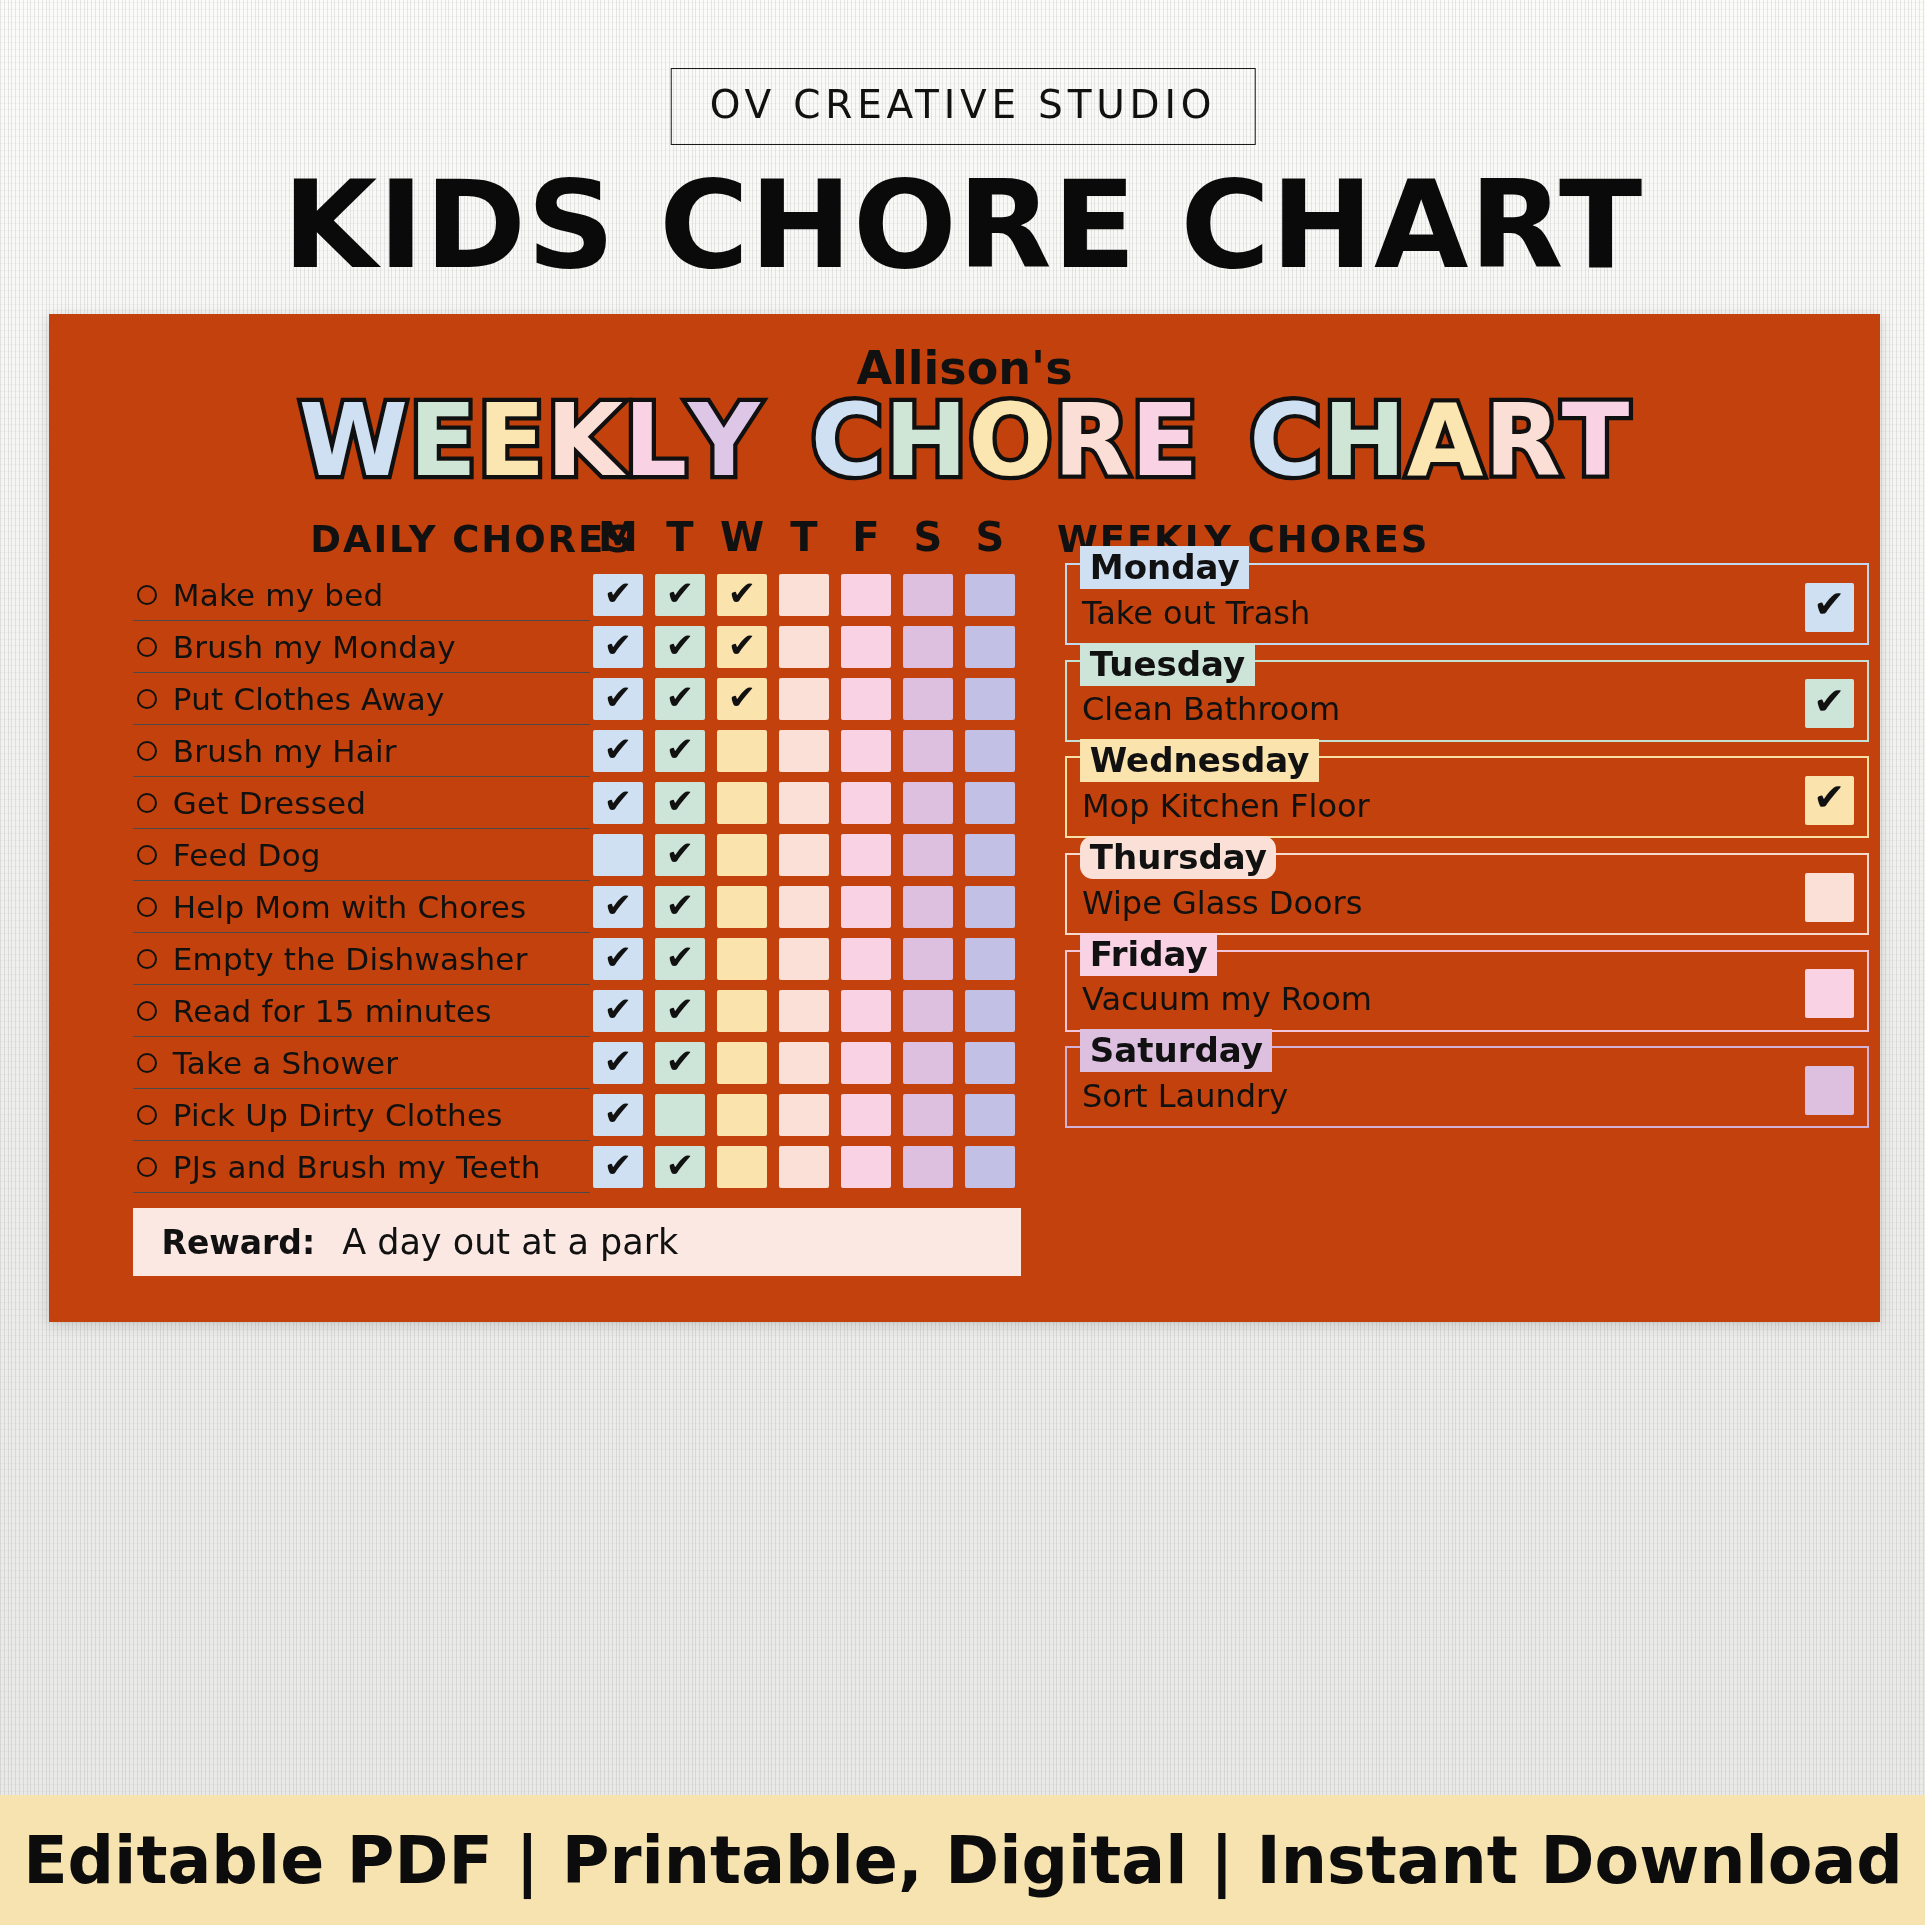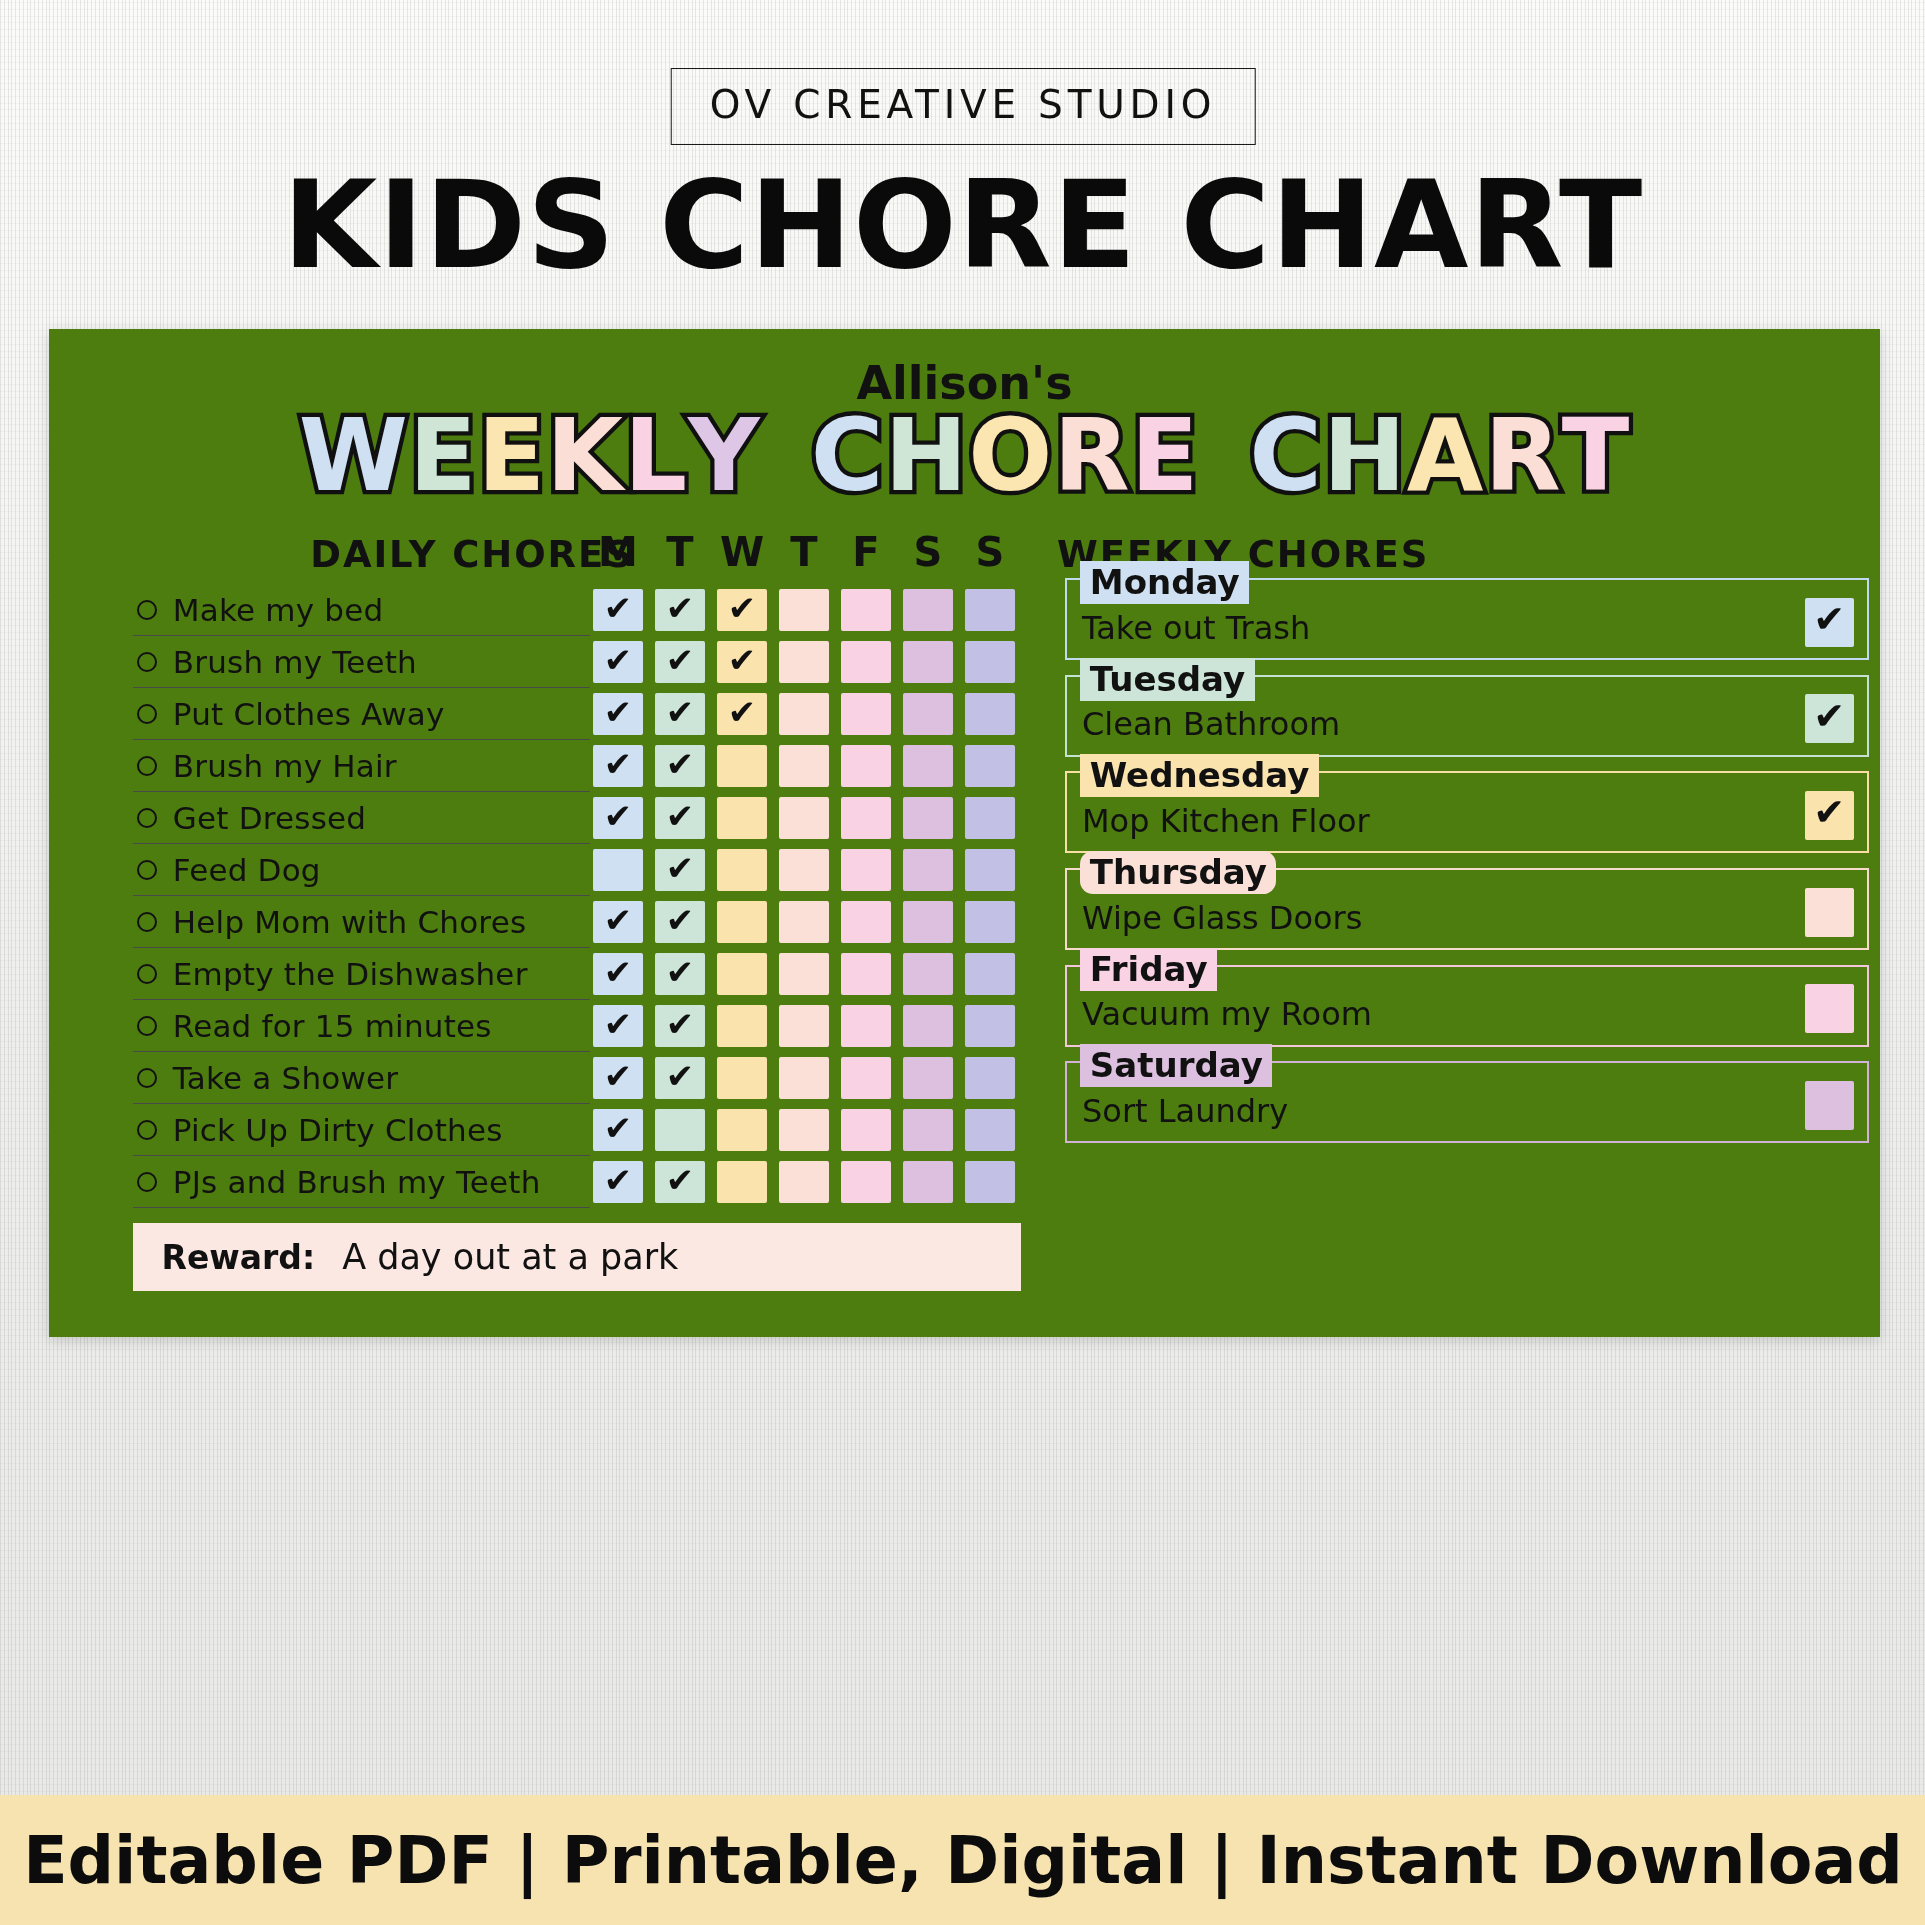--- a/index.html
+++ b/index.html
@@ -68,23 +68,22 @@
     line-height: 1.0;
   }
 
   
   #card {
     position: absolute;
     left: 49px;
     top: 314px;
     width: 1831px;
     height: 1008px;
-    background: #4d7c0f;
+    background: #c2410c;
     box-shadow: 0 2.9px 13.3px rgba(0,0,0,0.16);
-    margin-top: 15px;
   }
 
   
   #owner-name {
     position: absolute;
     top: 27px;
     left: 0; right: 0;
     text-align: center;
     font-family: "DejaVu Sans", sans-serif;
     font-weight: 700;
@@ -335,21 +334,21 @@
       <div class="day-letter">S</div>
     </div>
 
   <div id="daily-list">
       <div class="chore-row">
         <span class="chore-bullet"></span>
         <span class="chore-label">Make my bed</span>
       </div>
       <div class="chore-row">
         <span class="chore-bullet"></span>
-        <span class="chore-label">Brush my Teeth</span>
+        <span class="chore-label">Brush my Monday</span>
       </div>
       <div class="chore-row">
         <span class="chore-bullet"></span>
         <span class="chore-label">Put Clothes Away</span>
       </div>
       <div class="chore-row">
         <span class="chore-bullet"></span>
         <span class="chore-label">Brush my Hair</span>
       </div>
       <div class="chore-row">

